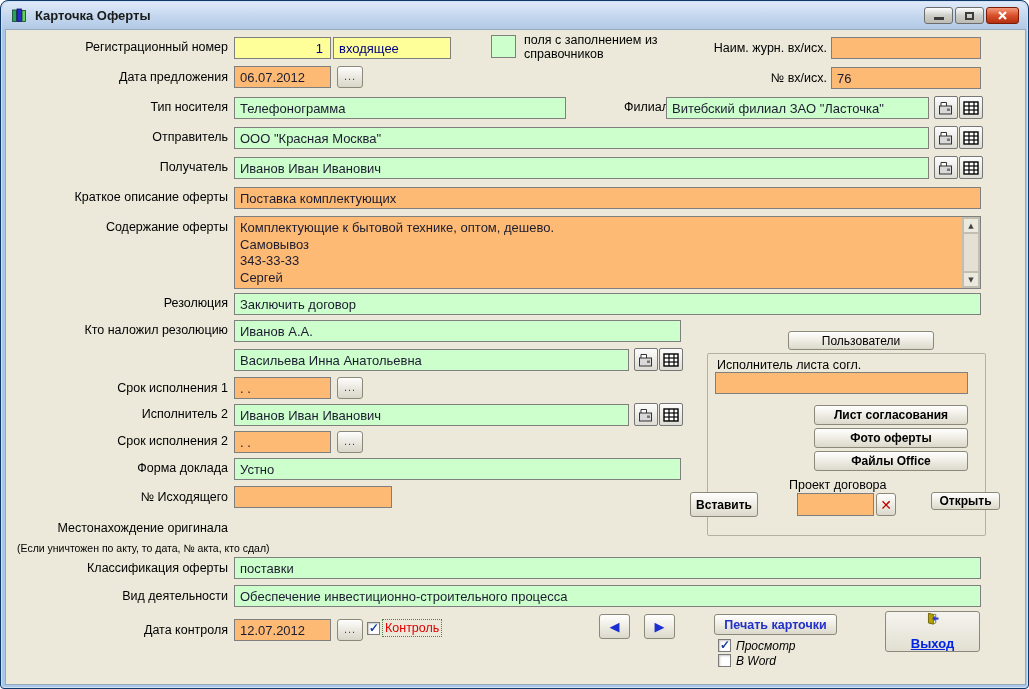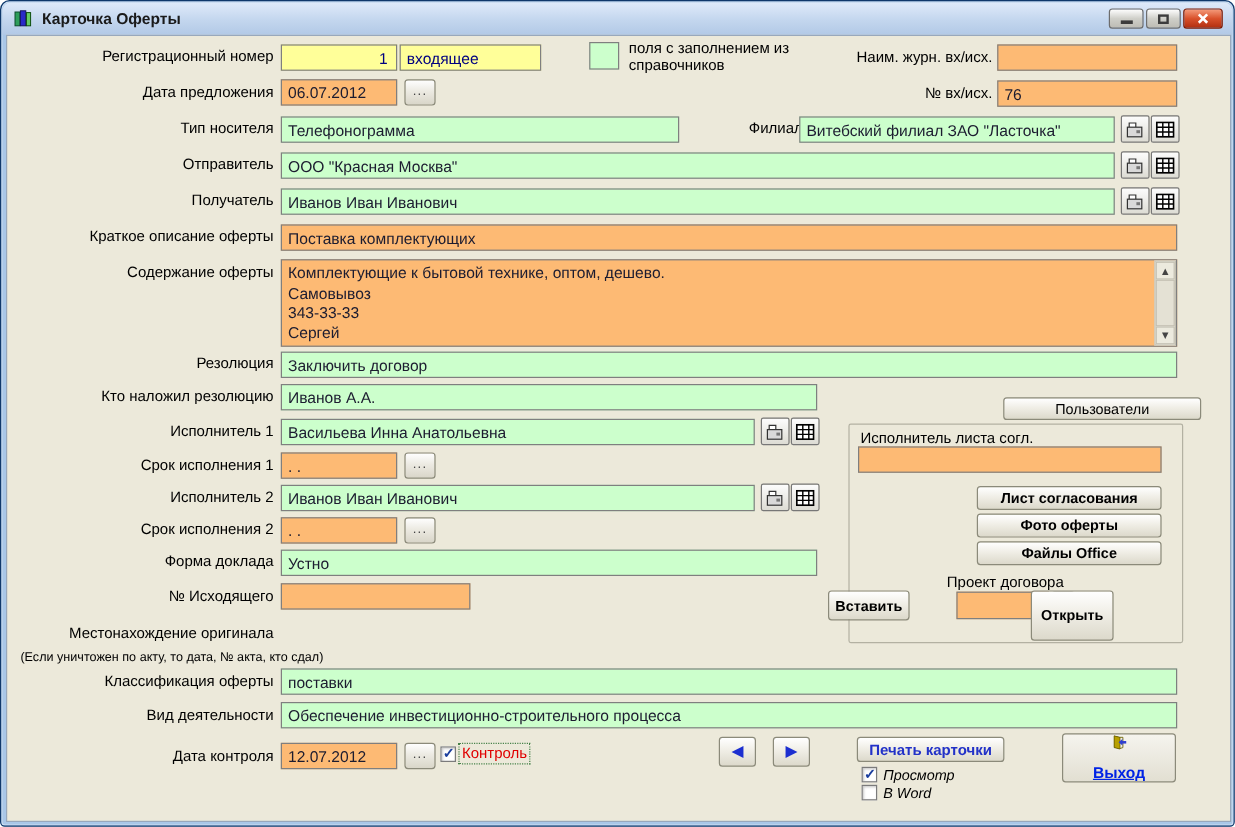--- a/index.html
+++ b/index.html
@@ -101,21 +101,20 @@
 
   <div class="lbl" style="top:39px">Регистрационный номер</div>
   <div class="lbl" style="top:69px">Дата предложения</div>
   <div class="lbl" style="top:99px">Тип носителя</div>
   <div class="lbl" style="top:129px">Отправитель</div>
   <div class="lbl" style="top:159px">Получатель</div>
   <div class="lbl" style="top:189px">Краткое описание оферты</div>
   <div class="lbl" style="top:219px">Содержание оферты</div>
   <div class="lbl" style="top:295px">Резолюция</div>
   <div class="lbl" style="top:322px">Кто наложил резолюцию</div>
-  <div class="lbl" style="top:351px">Исполнитель 1</div>
   <div class="lbl" style="top:380px">Срок исполнения 1</div>
   <div class="lbl" style="top:406px">Исполнитель 2</div>
   <div class="lbl" style="top:433px">Срок исполнения 2</div>
   <div class="lbl" style="top:460px">Форма доклада</div>
   <div class="lbl" style="top:489px">№ Исходящего</div>
   <div class="lbl" style="top:520px">Местонахождение оригинала</div>
   <div class="note" style="left:16px; top:541px">(Если уничтожен по акту,  то дата, № акта, кто сдал)</div>
   <div class="lbl" style="top:560px">Классификация оферты</div>
   <div class="lbl" style="top:588px">Вид деятельности</div>
   <div class="lbl" style="top:622px">Дата контроля</div>
@@ -194,21 +193,21 @@
 343-33-33
 Сергей</div>
   <div class="vscroll">
     <div class="sbtn" style="top:0">▲</div>
     <div class="sthumb"></div>
     <div class="sbtn" style="bottom:0">▼</div>
   </div>
   <div class="fld grn" style="left:233px; top:292px; width:747px">Заключить договор</div>
 
   <div class="fld grn" style="left:233px; top:319px; width:447px">Иванов А.А.</div>
-  <div class="btn" style="left:835px; top:330px; width:165px; height:19px">Пользователи</div>
+  <div class="btn" style="left:787px; top:330px; width:146px; height:19px">Пользователи</div>
 
   <div class="fld grn" style="left:233px; top:348px; width:395px">Васильева Инна Анатольевна</div>
   <div class="iconbtn" style="left:633px; top:347px">
     <svg width="16" height="16" viewBox="0 0 16 16">
       <path d="M3 6 L3 2.5 L8.5 2.5 L8.5 6" fill="#fff" stroke="#333" stroke-width="1"></path>
       <rect x="1.5" y="6" width="12" height="8" fill="#d9d9d9" stroke="#333" stroke-width="1"></rect>
       <rect x="9" y="8.5" width="3" height="2.5" fill="#777"></rect>
     </svg>
   </div>
   <div class="iconbtn" style="left:658px; top:347px">
@@ -228,21 +227,21 @@
   <div class="fld" style="left:714px; top:371px; width:253px"></div>
   <div class="btn bold" style="left:813px; top:404px; width:154px; height:20px">Лист согласования</div>
   <div class="btn bold" style="left:813px; top:427px; width:154px; height:20px">Фото оферты</div>
   <div class="btn bold" style="left:813px; top:450px; width:154px; height:20px">Файлы Office</div>
   <div class="lbl-free" style="left:788px; top:477px">Проект договора</div>
   <div class="btn bold" style="left:689px; top:491px; width:68px; height:25px">Вставить</div>
   <div class="fld" style="left:796px; top:492px; width:77px; height:23px"></div>
   <div class="btn" style="left:875px; top:492px; width:20px; height:23px">
     <span class="xglyph">✕</span>
   </div>
-  <div class="btn bold" style="left:858px; top:491px; width:69px; height:42px">Открыть</div>
+  <div class="btn bold" style="left:930px; top:491px; width:69px; height:18px">Открыть</div>
 
   <div class="fld grn" style="left:233px; top:403px; width:395px">Иванов Иван Иванович</div>
   <div class="iconbtn" style="left:633px; top:402px">
     <svg width="16" height="16" viewBox="0 0 16 16">
       <path d="M3 6 L3 2.5 L8.5 2.5 L8.5 6" fill="#fff" stroke="#333" stroke-width="1"></path>
       <rect x="1.5" y="6" width="12" height="8" fill="#d9d9d9" stroke="#333" stroke-width="1"></rect>
       <rect x="9" y="8.5" width="3" height="2.5" fill="#777"></rect>
     </svg>
   </div>
   <div class="iconbtn" style="left:658px; top:402px">

